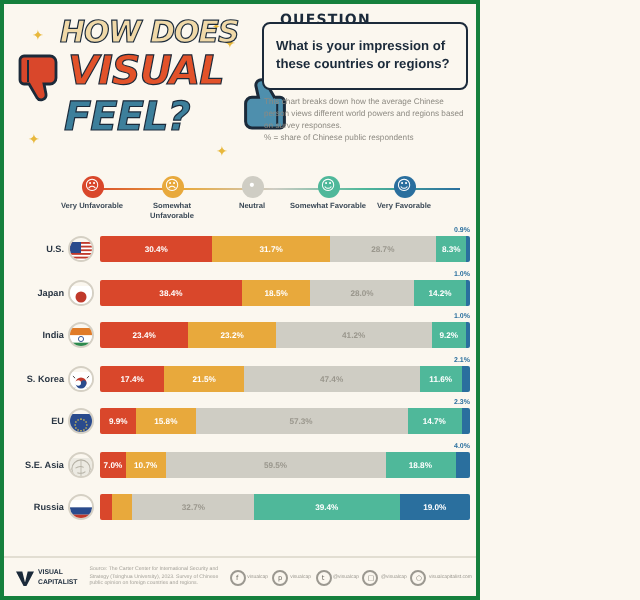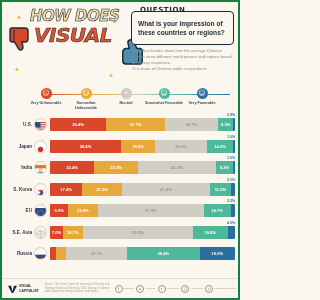--- a/index.html
+++ b/index.html
@@ -167,20 +167,21 @@
         <path d="M5 4v11" stroke="#1b2a3a" stroke-width="1"></path>
       </svg>
 
       <svg class="thumb-up" viewBox="0 0 26 30">
         <path d="M18 28H8a3.2 3.2 0 0 1-3.2-3.2v-9A3.2 3.2 0 0 1 8 12.6h3.2L10 7.2A2.7 2.7 0 0 1 15 5.3l4.2 7.3H22a2.2 2.2 0 0 1 2.2 2.2v10.8A2.2 2.2 0 0 1 22 28z" fill="#4e8fad" stroke="#1b2a3a" stroke-width="1.5"></path>
         <path d="M20.6 16v10" stroke="#1b2a3a" stroke-width="1"></path>
       </svg>
 
       <div class="tline t1">HOW DOES</div>
       <div class="tline t2">VISUAL</div>
+      <div class="tline t3">FEEL?</div>
     </div>
 
     <div class="qlabel">QUESTION</div>
     <div class="qcard">
       <div class="qtext">What is your impression of these countries or regions?</div>
     </div>
     <div class="qdesc">This chart breaks down how the average Chinese person views different world powers and regions based on survey responses.</div>
     <div class="qnote">% = share of Chinese public respondents</div>
   </div>
 

